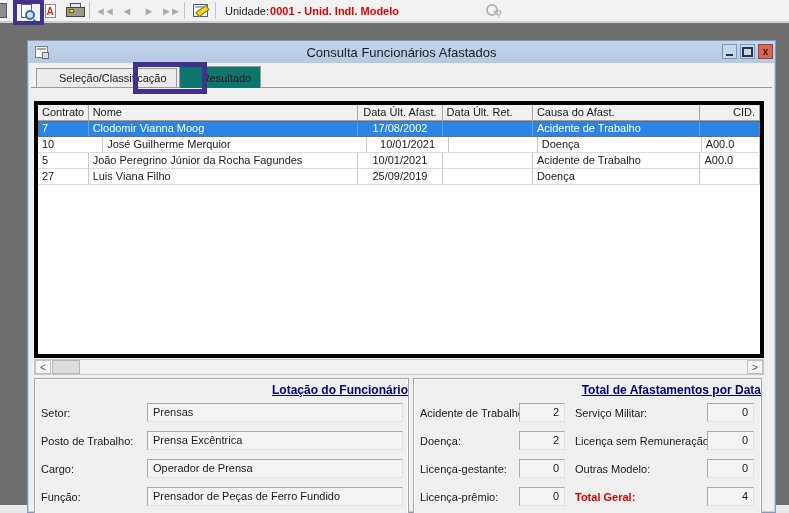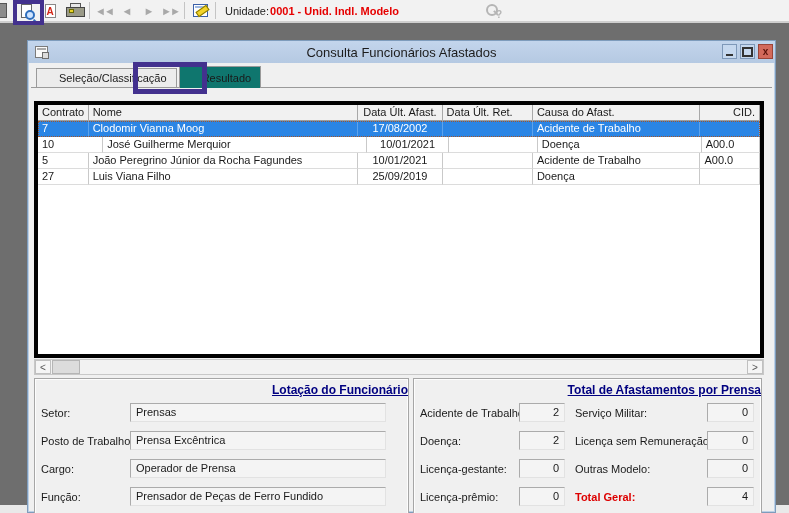--- a/index.html
+++ b/index.html
@@ -111,21 +111,21 @@
   .panel-title { text-align:right; color:#000080; font-weight:bold; text-decoration:underline;
     font-size:12px; margin-bottom:4px; }
   .panel.lotacao { left:6px; width:375px; }
   .panel.totais  { left:385px; width:349px; }
 
   .frow { position:relative; height:28px; }
   .flabel { position:absolute; left:6px; top:6px; white-space:nowrap; }
   .fbox { position:absolute; top:2px; height:19px; background:#f4f4f4;
     border:1px solid #ababab; border-bottom-color:#e2e2e2; border-right-color:#e2e2e2;
     padding:2px 5px; white-space:nowrap; overflow:hidden; }
-  .lotacao .fbox { left:95px; width:256px; text-align:left; }
+  .lotacao .fbox { left:112px; width:256px; text-align:left; }
 
   .totais .c1l { left:6px; }
   .totais .c1b { left:105px; width:46px; text-align:right; }
   .totais .c2l { left:161px; }
   .totais .c2b { left:293px; width:47px; text-align:right; }
   .flabel.total-geral { color:#dd0000; font-weight:bold; }
 </style>
 </head>
 <body>
 
@@ -251,21 +251,21 @@
             <span class="fbox">Operador de Prensa</span>
           </div>
           <div class="frow">
             <span class="flabel">Função:</span>
             <span class="fbox">Prensador de Peças de Ferro Fundido</span>
           </div>
         </div>
     </div>
 
     <div class="panel totais">
-      <div class="panel-title">Total de Afastamentos por Prensa</div>
+      <div class="panel-title">Total de Afastamentos por Data</div>
       <div>
           <div class="frow">
             <span class="flabel c1l">Acidente de Trabalho:</span>
             <span class="fbox c1b">2</span>
             <span class="flabel c2l">Serviço Militar:</span>
             <span class="fbox c2b">0</span>
           </div>
           <div class="frow">
             <span class="flabel c1l">Doença:</span>
             <span class="fbox c1b">2</span>

